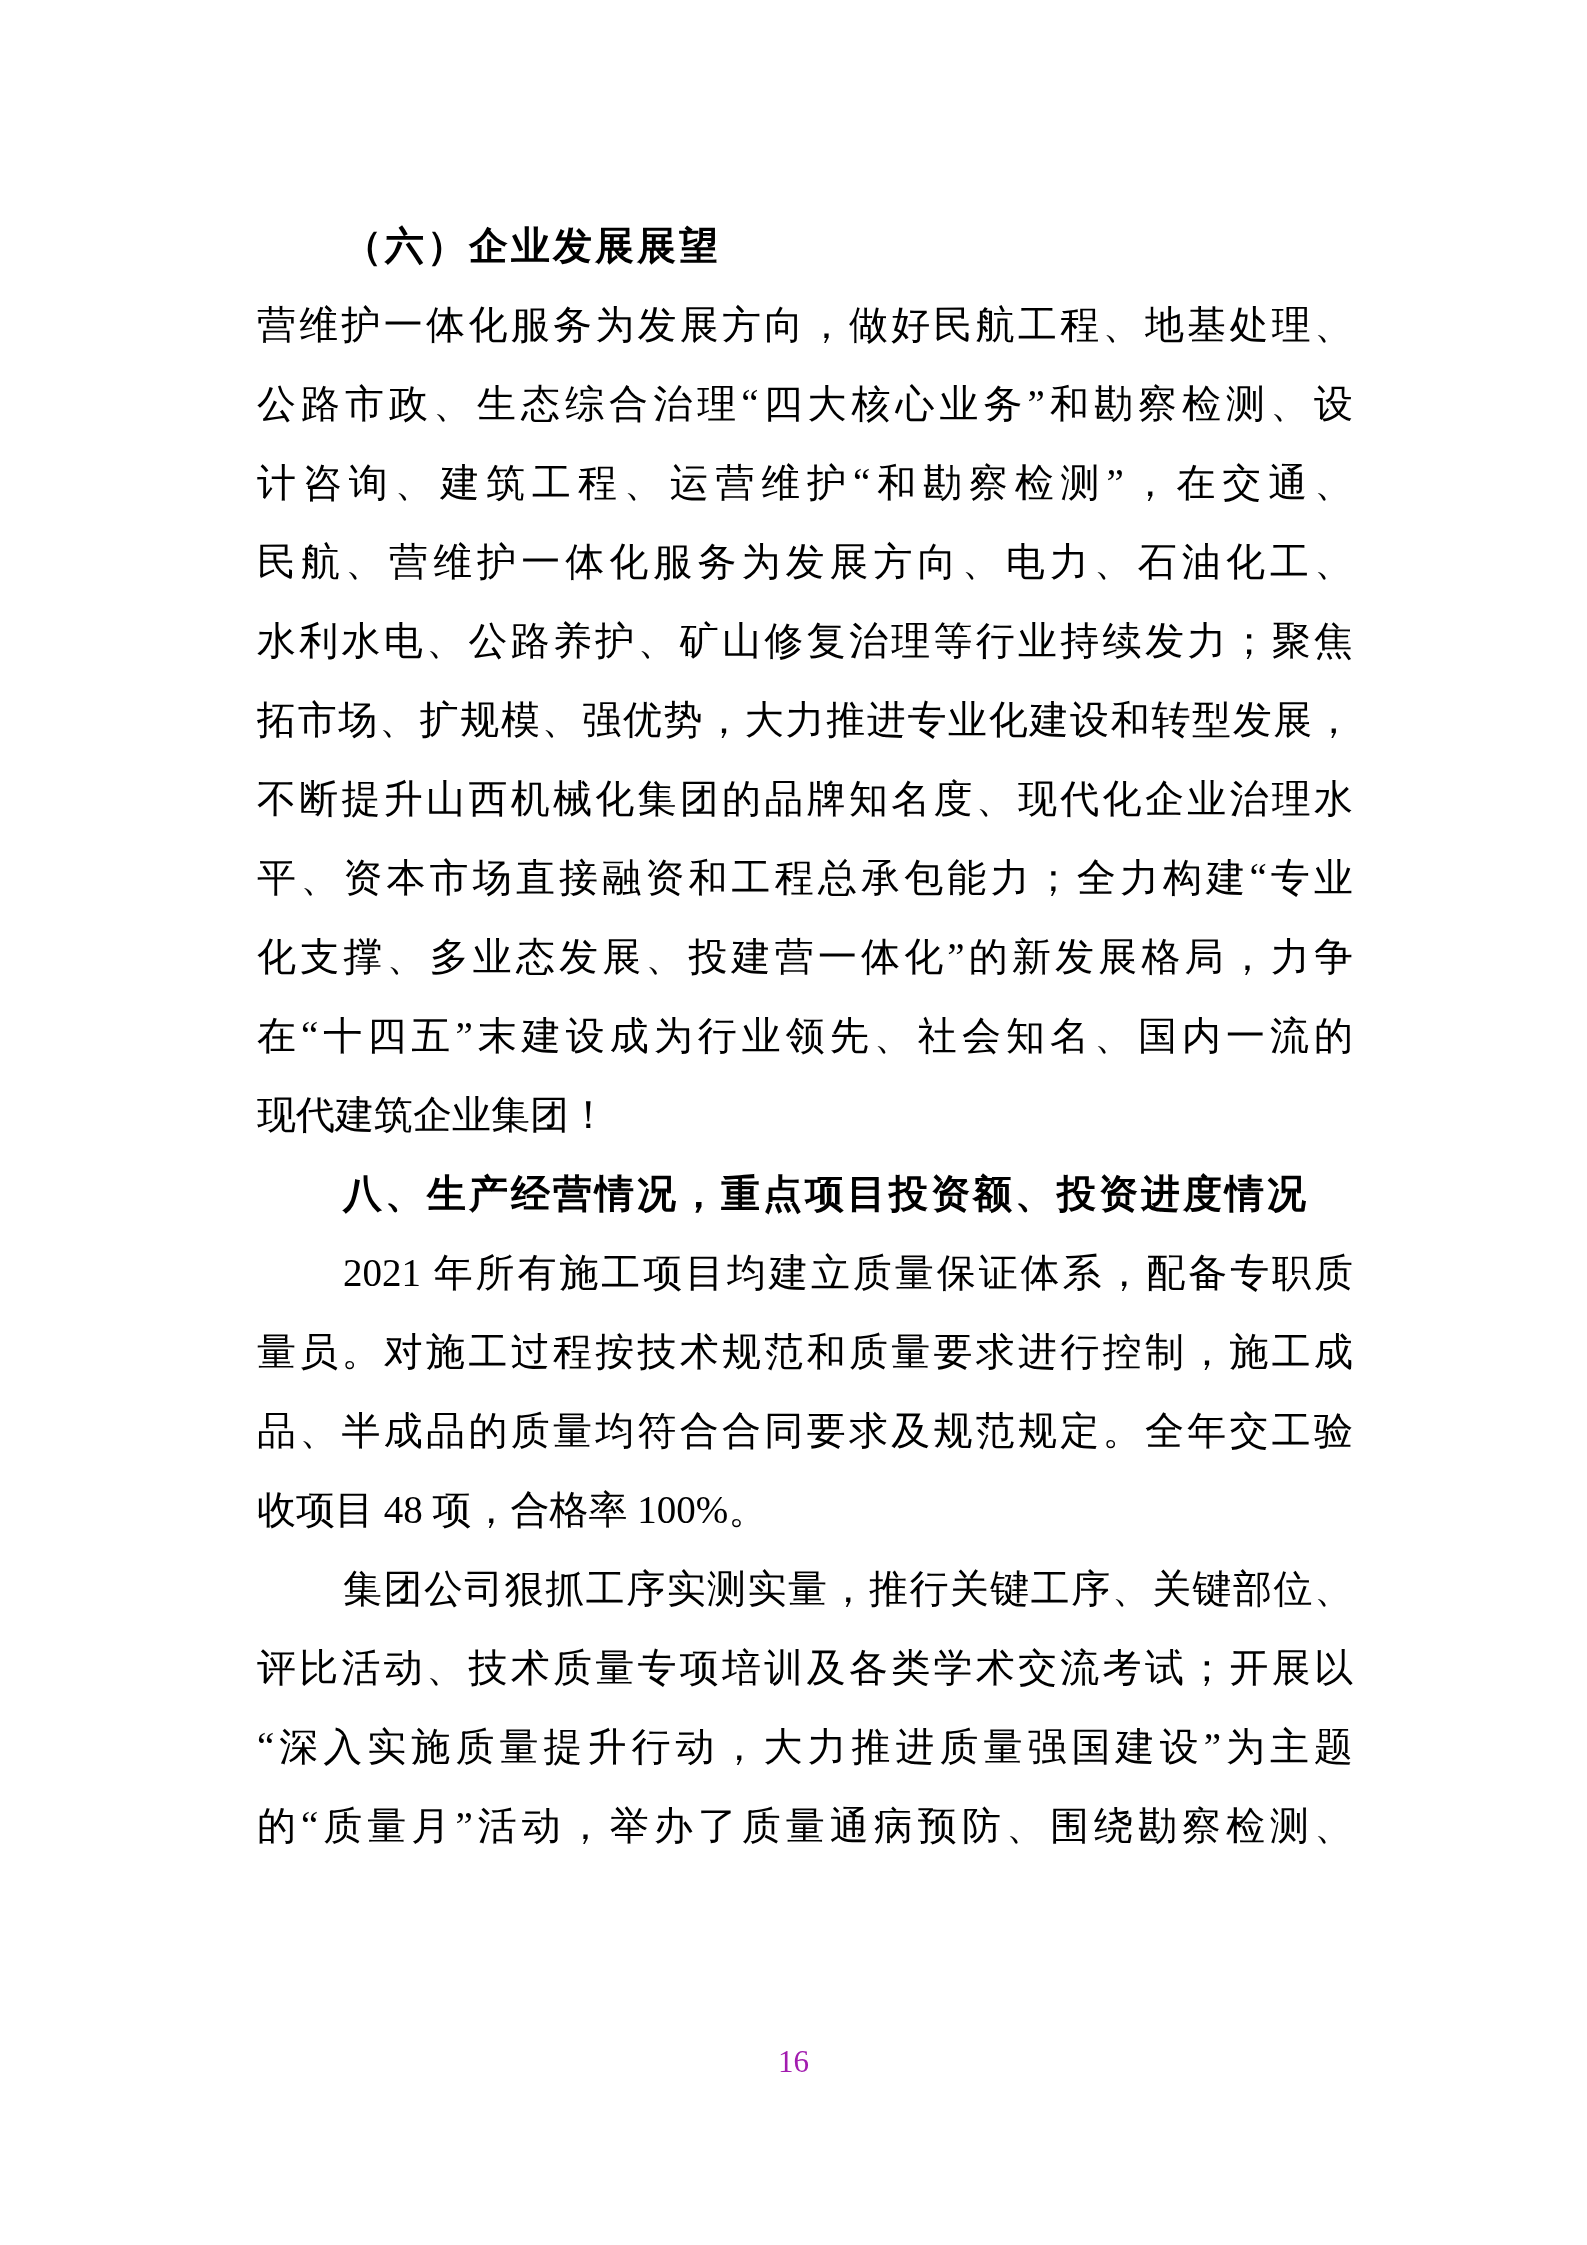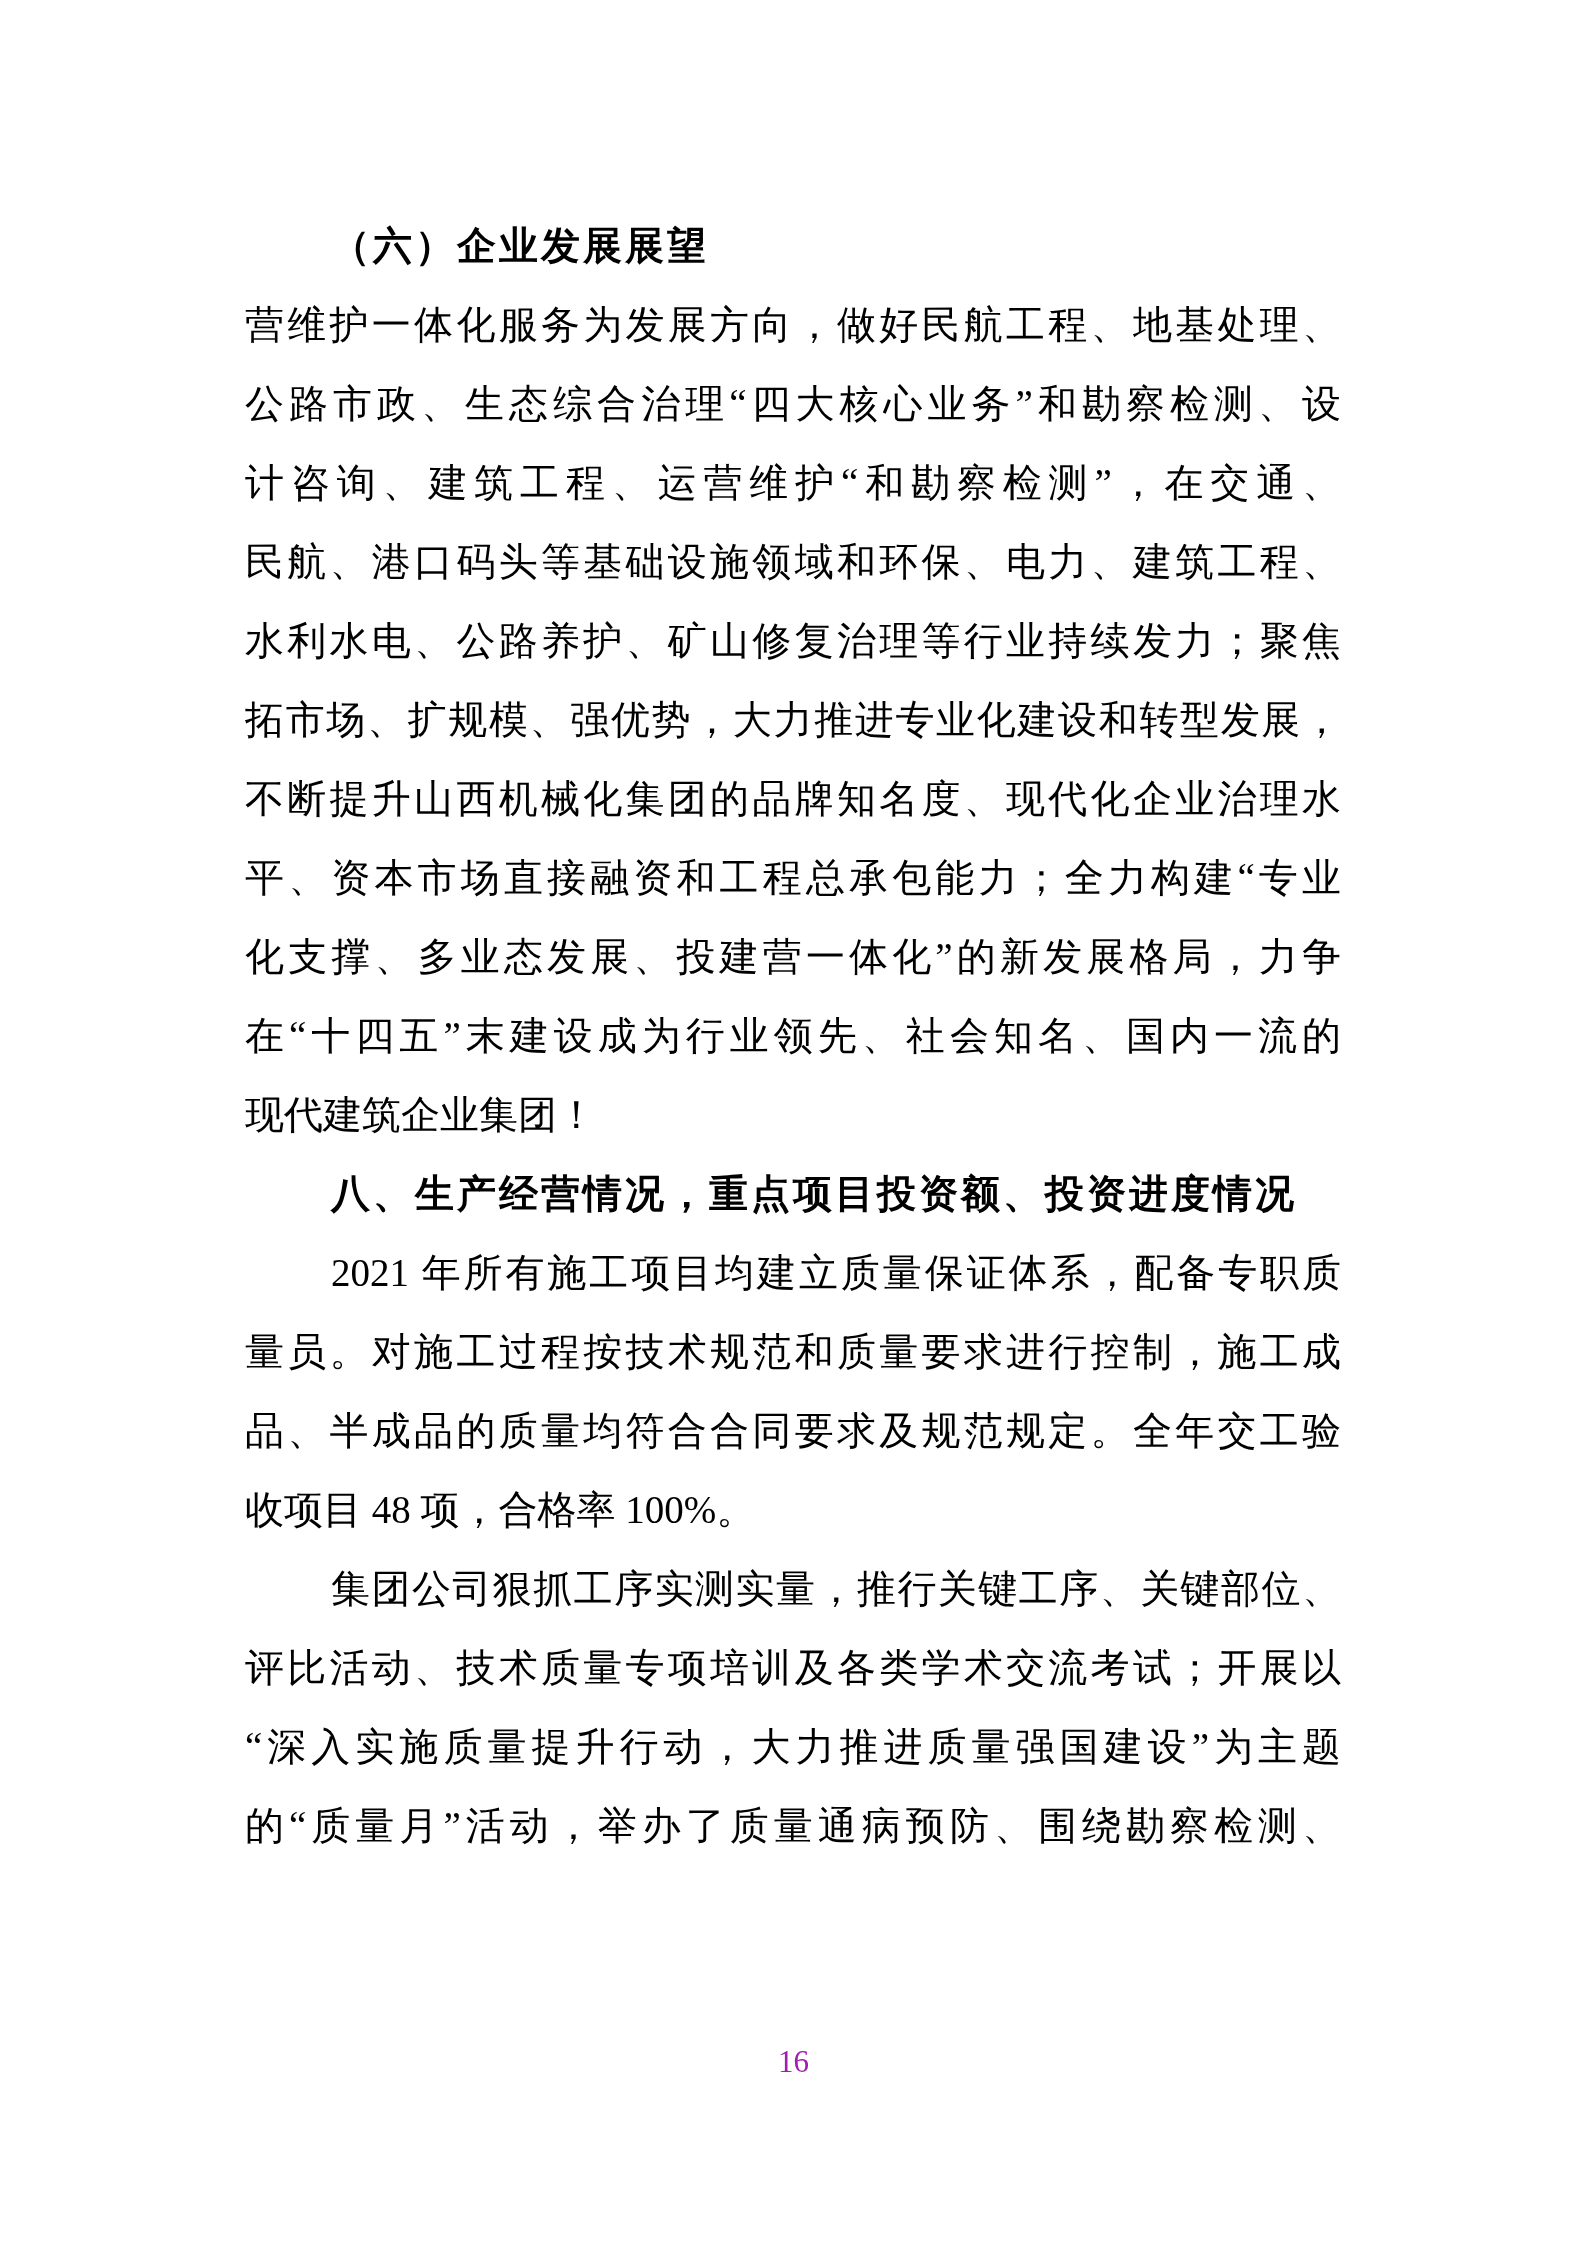--- a/index.html
+++ b/index.html
@@ -11,21 +11,21 @@
     position: relative;
     width: 1587px;
     height: 2245px;
     background: #ffffff;
     color: #000000;
     font-family: "Liberation Serif", "DejaVu Serif", serif;
     overflow: hidden;
   }
   .content {
     position: absolute;
-    left: 245px;
+    left: 257px;
     top: 206px;
     width: 1096px;
   }
   .line {
     height: 79px;
     line-height: 79px;
     font-size: 39px;
     text-align: left;
     letter-spacing: 0;
   }
@@ -64,21 +64,21 @@
 <body>
 
 <div class="page">
   <div class="content">
 
     <div class="line head fi">（六）企业发展展望</div>
 
     <div class="line j">营维护一体化服务为发展方向，做好民航工程、地基处理、</div>
     <div class="line j">公路市政、生态综合治理“四大核心业务”和勘察检测、设</div>
     <div class="line j">计咨询、建筑工程、运营维护“和勘察检测”，在交通、</div>
-    <div class="line j">民航、港口码头等基础设施领域和环保、电力、建筑工程、</div>
+    <div class="line j">民航、营维护一体化服务为发展方向、电力、石油化工、</div>
     <div class="line j">水利水电、公路养护、矿山修复治理等行业持续发力；聚焦</div>
     <div class="line j">拓市场、扩规模、强优势，大力推进专业化建设和转型发展，</div>
     <div class="line j">不断提升山西机械化集团的品牌知名度、现代化企业治理水</div>
     <div class="line j">平、资本市场直接融资和工程总承包能力；全力构建“专业</div>
     <div class="line j">化支撑、多业态发展、投建营一体化”的新发展格局，力争</div>
     <div class="line j">在“十四五”末建设成为行业领先、社会知名、国内一流的</div>
     <div class="line last">现代建筑企业集团！</div>
 
     <div class="line head fi">八、生产经营情况，重点项目投资额、投资进度情况</div>
 

